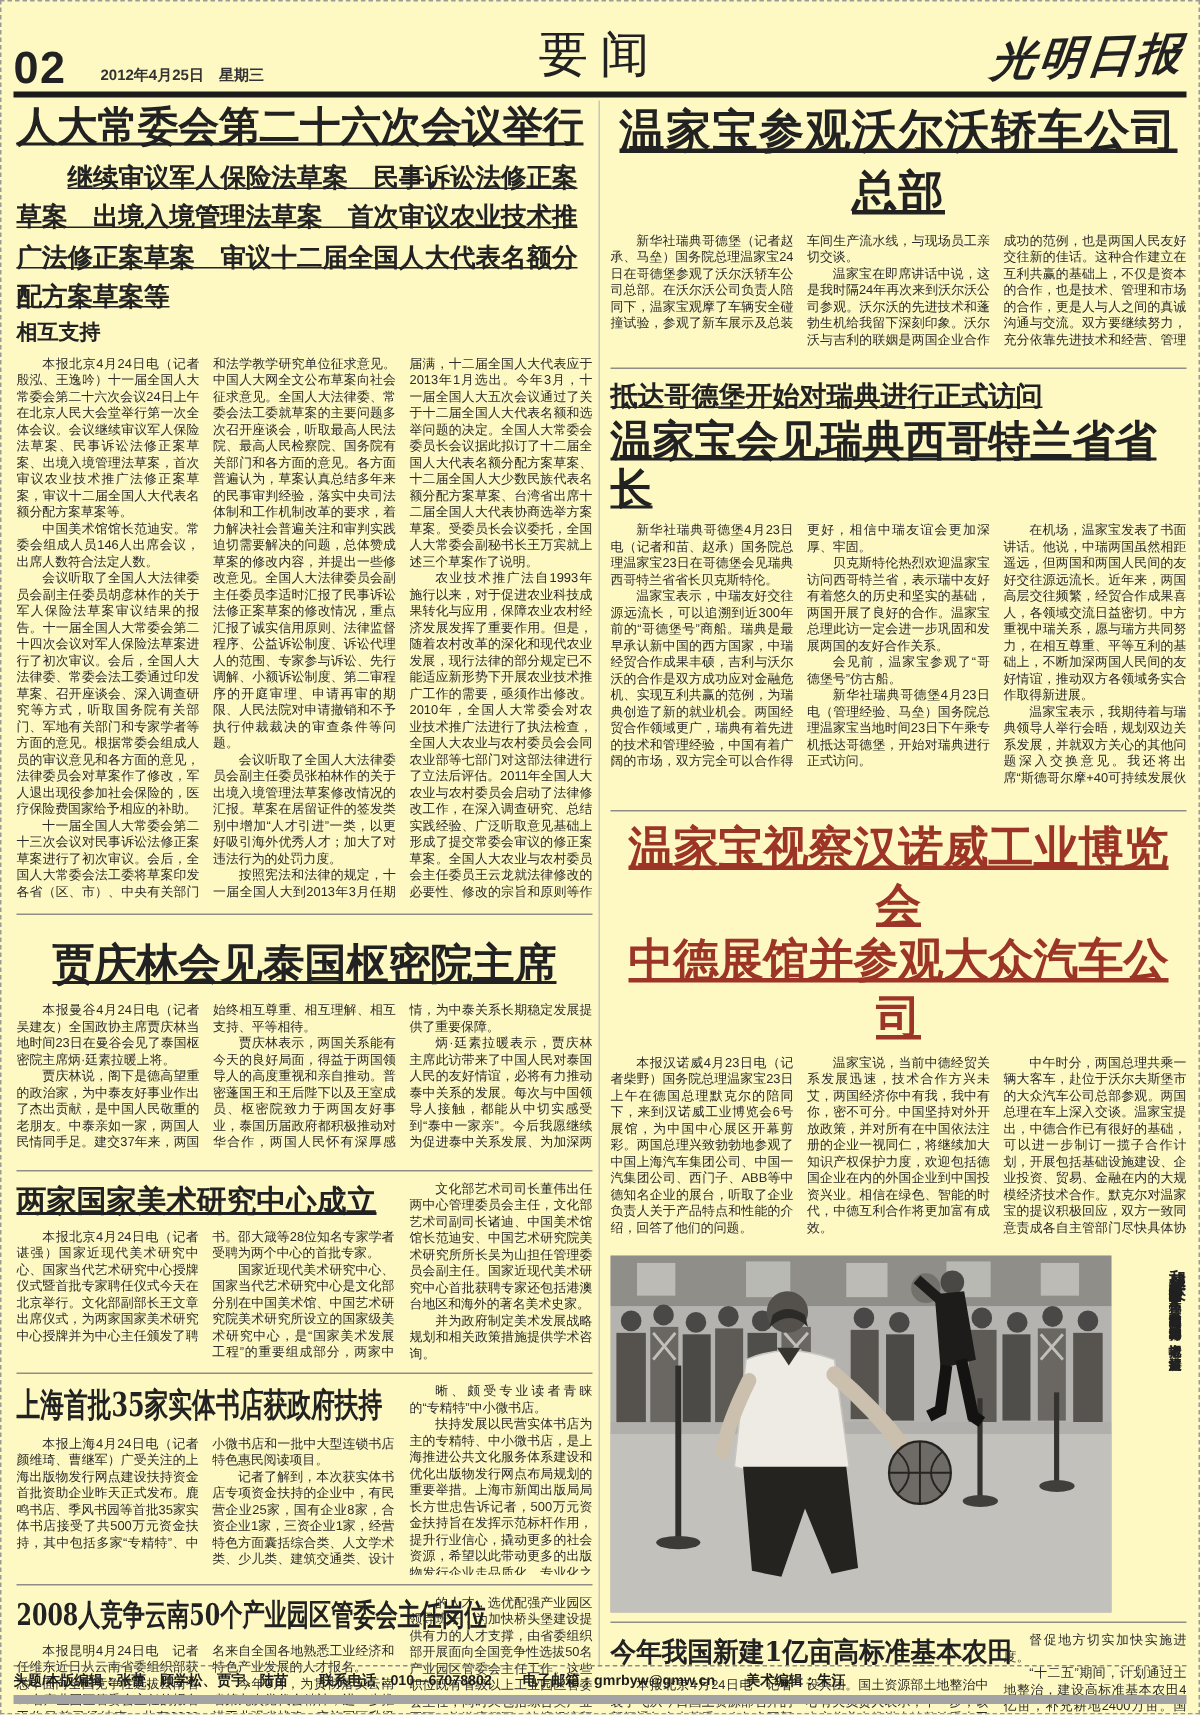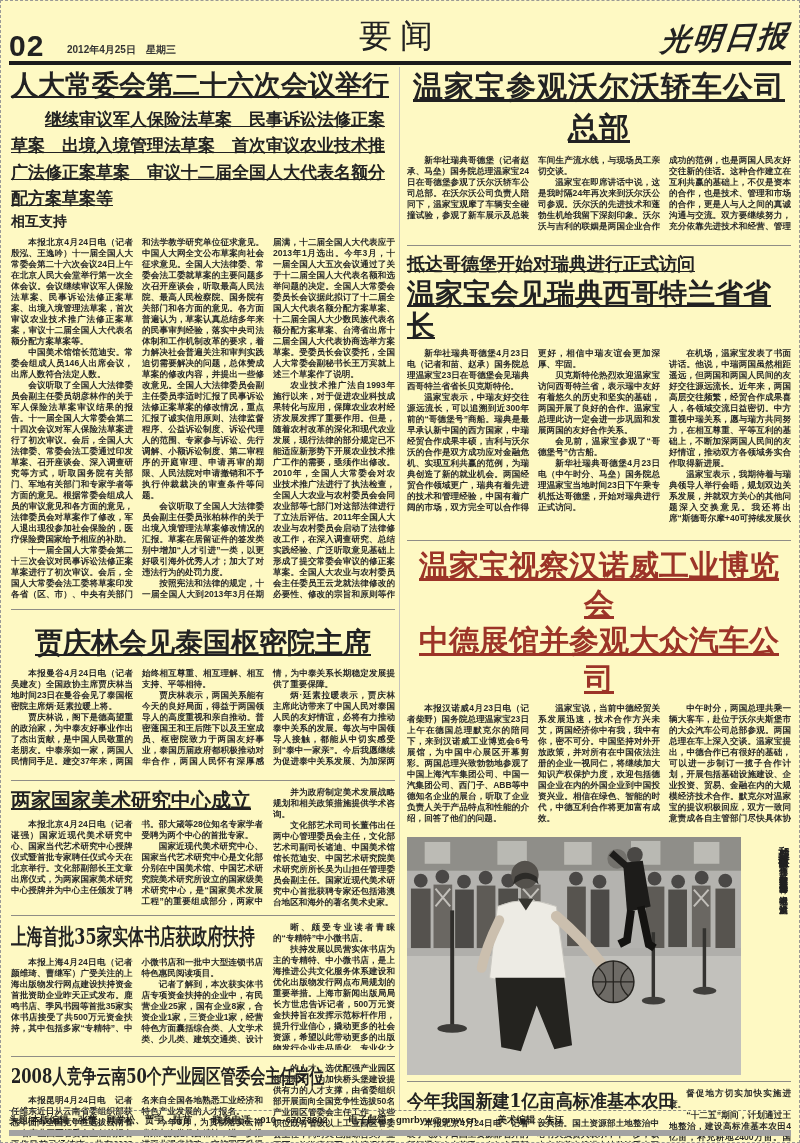--- a/index.html
+++ b/index.html
@@ -23,21 +23,21 @@
   .h-main{font-size:27px;font-weight:bold;line-height:1.15;letter-spacing:0;margin:2px 0 6px;}
   .h-sub{font-size:17px;font-weight:bold;line-height:1.55;margin:0 0 2px;text-indent:2em;}
   .byline{font-size:14px;font-weight:bold;margin:2px 0 6px;}
   .h-med{font-size:28px;font-weight:bold;text-align:center;margin:14px 0 6px;}
   .h-right{font-size:30px;font-weight:bold;text-align:center;margin:0 0 6px;letter-spacing:1px;}
   .kicker{font-size:18px;font-weight:bold;margin:4px 0 2px;}
   .h-red{font-size:30px;font-weight:bold;text-align:center;line-height:1.25;color:#9c3428;margin:2px 0 6px;}
   .h-sm{font-size:20px;font-weight:bold;white-space:nowrap;margin:0 0 5px;}
   .cond{transform-origin:0 50%;display:inline-block;}
   
-  .bd{font-size:8.6px;line-height:11px;color:#2c2c2a;text-align:justify;overflow:hidden;font-weight:bold;}
+  .bd{font-size:8.6px;line-height:11px;color:#2c2c2a;text-align:justify;overflow:hidden;}
   .bd p{margin:0;text-indent:2em;}
   .cols3{column-count:3;column-gap:9px;column-fill:auto;}
   .cols2{column-count:2;column-gap:9px;column-fill:auto;}
   .rule{border:none;border-top:1px solid #8f8d86;margin:6px 0;}
   
   .sec{position:relative;}
   .sec .side{position:absolute;top:0;right:0;width:122px;height:100%;}
   .sec .main{margin-right:132px;}
   
   .photorow{display:flex;gap:6px;margin:4px 0 4px;}
@@ -90,22 +90,22 @@
           <p>贾庆林说，阁下是德高望重的政治家，为中泰友好事业作出了杰出贡献，是中国人民敬重的老朋友。中泰亲如一家，两国人民情同手足。建交37年来，两国始终相互尊重、相互理解、相互支持、平等相待。</p>
           <p>贾庆林表示，两国关系能有今天的良好局面，得益于两国领导人的高度重视和亲自推动。普密蓬国王和王后陛下以及王室成员、枢密院致力于两国友好事业，泰国历届政府都积极推动对华合作，两国人民怀有深厚感情，为中泰关系长期稳定发展提供了重要保障。</p>
           <p>炳·廷素拉暖表示，贾庆林主席此访带来了中国人民对泰国人民的友好情谊，必将有力推动泰中关系的发展。每次与中国领导人接触，都能从中切实感受到“泰中一家亲”。今后我愿继续为促进泰中关系发展、为加深两国人民之间的友谊发挥积极作用。</p>
         </div>
     </div>
 
     <hr class="rule">
 
     <div class="sec" style="height:122px">
       <div class="bd side">
+          <p>文化部艺术司司长董伟出任两中心管理委员会主任，文化部艺术司副司长诸迪、中国美术馆馆长范迪安、中国艺术研究院美术研究所所长吴为山担任管理委员会副主任。国家近现代美术研究中心首批获聘专家还包括港澳台地区和海外的著名美术史家。</p>
           <p>并为政府制定美术发展战略规划和相关政策措施提供学术咨询。</p>
-          <p>文化部艺术司司长董伟出任两中心管理委员会主任，文化部艺术司副司长诸迪、中国美术馆馆长范迪安、中国艺术研究院美术研究所所长吴为山担任管理委员会副主任。国家近现代美术研究中心首批获聘专家还包括港澳台地区和海外的著名美术史家。</p>
         </div>
       <div class="main">
         <div class="h-sm serif">两家国家美术研究中心成立</div>
         <div class="bd cols2" style="height:88px">
             <p>本报北京4月24日电（记者谌强）国家近现代美术研究中心、国家当代艺术研究中心授牌仪式暨首批专家聘任仪式今天在北京举行。文化部副部长王文章出席仪式，为两家国家美术研究中心授牌并为中心主任颁发了聘书。邵大箴等28位知名专家学者受聘为两个中心的首批专家。</p>
             <p>国家近现代美术研究中心、国家当代艺术研究中心是文化部分别在中国美术馆、中国艺术研究院美术研究所设立的国家级美术研究中心，是“国家美术发展工程”的重要组成部分，两家中心将规划并组织实施国家近现代美术、当代艺术研究方面的重大学术课题，搭建理论研究和学术推广的开放性专业平台，推出代表国家水平的研究成果，</p>
           </div>
       </div>
     </div>
 
@@ -155,21 +155,21 @@
     <hr class="rule">
 
     <div>
       <div class="kicker serif">抵达哥德堡开始对瑞典进行正式访问</div>
       <div class="h-main serif" style="font-size:28px">温家宝会见瑞典西哥特兰省省长</div>
       <div class="bd cols3" style="height:186px">
           <p>新华社瑞典哥德堡4月23日电（记者和苗、赵承）国务院总理温家宝23日在哥德堡会见瑞典西哥特兰省省长贝克斯特伦。</p>
           <p>温家宝表示，中瑞友好交往源远流长，可以追溯到近300年前的“哥德堡号”商船。瑞典是最早承认新中国的西方国家，中瑞经贸合作成果丰硕，吉利与沃尔沃的合作是双方成功应对金融危机、实现互利共赢的范例，为瑞典创造了新的就业机会。两国经贸合作领域更广，瑞典有着先进的技术和管理经验，中国有着广阔的市场，双方完全可以合作得更好，相信中瑞友谊会更加深厚、牢固。</p>
           <p>贝克斯特伦热烈欢迎温家宝访问西哥特兰省，表示瑞中友好有着悠久的历史和坚实的基础，两国开展了良好的合作。温家宝总理此访一定会进一步巩固和发展两国的友好合作关系。</p>
           <p>会见前，温家宝参观了“哥德堡号”仿古船。</p>
-          <p>新华社瑞典哥德堡4月23日电（中午时分、马垒）国务院总理温家宝当地时间23日下午乘专机抵达哥德堡，开始对瑞典进行正式访问。</p>
+          <p>新华社瑞典哥德堡4月23日电（管理经验、马垒）国务院总理温家宝当地时间23日下午乘专机抵达哥德堡，开始对瑞典进行正式访问。</p>
           <p>在机场，温家宝发表了书面讲话。他说，中瑞两国虽然相距遥远，但两国和两国人民间的友好交往源远流长。近年来，两国高层交往频繁，经贸合作成果喜人，各领域交流日益密切。中方重视中瑞关系，愿与瑞方共同努力，在相互尊重、平等互利的基础上，不断加深两国人民间的友好情谊，推动双方各领域务实合作取得新进展。</p>
           <p>温家宝表示，我期待着与瑞典领导人举行会晤，规划双边关系发展，并就双方关心的其他问题深入交换意见。我还将出席“斯德哥尔摩+40可持续发展伙伴论坛”，同与会代表共同探讨世界各国携手合作走可持续发展道路的新思路。希望通过此访，推动中瑞互利友好合作关系深入发展，在造福两国和两国人民的同时，也为中欧关系、世界和平与可持续发展作出积极贡献。</p>
         </div>
     </div>
 
     <hr class="rule">
 
     <div>
       <div class="h-red serif">
         <span>温家宝视察汉诺威工业博览会</span><br>

